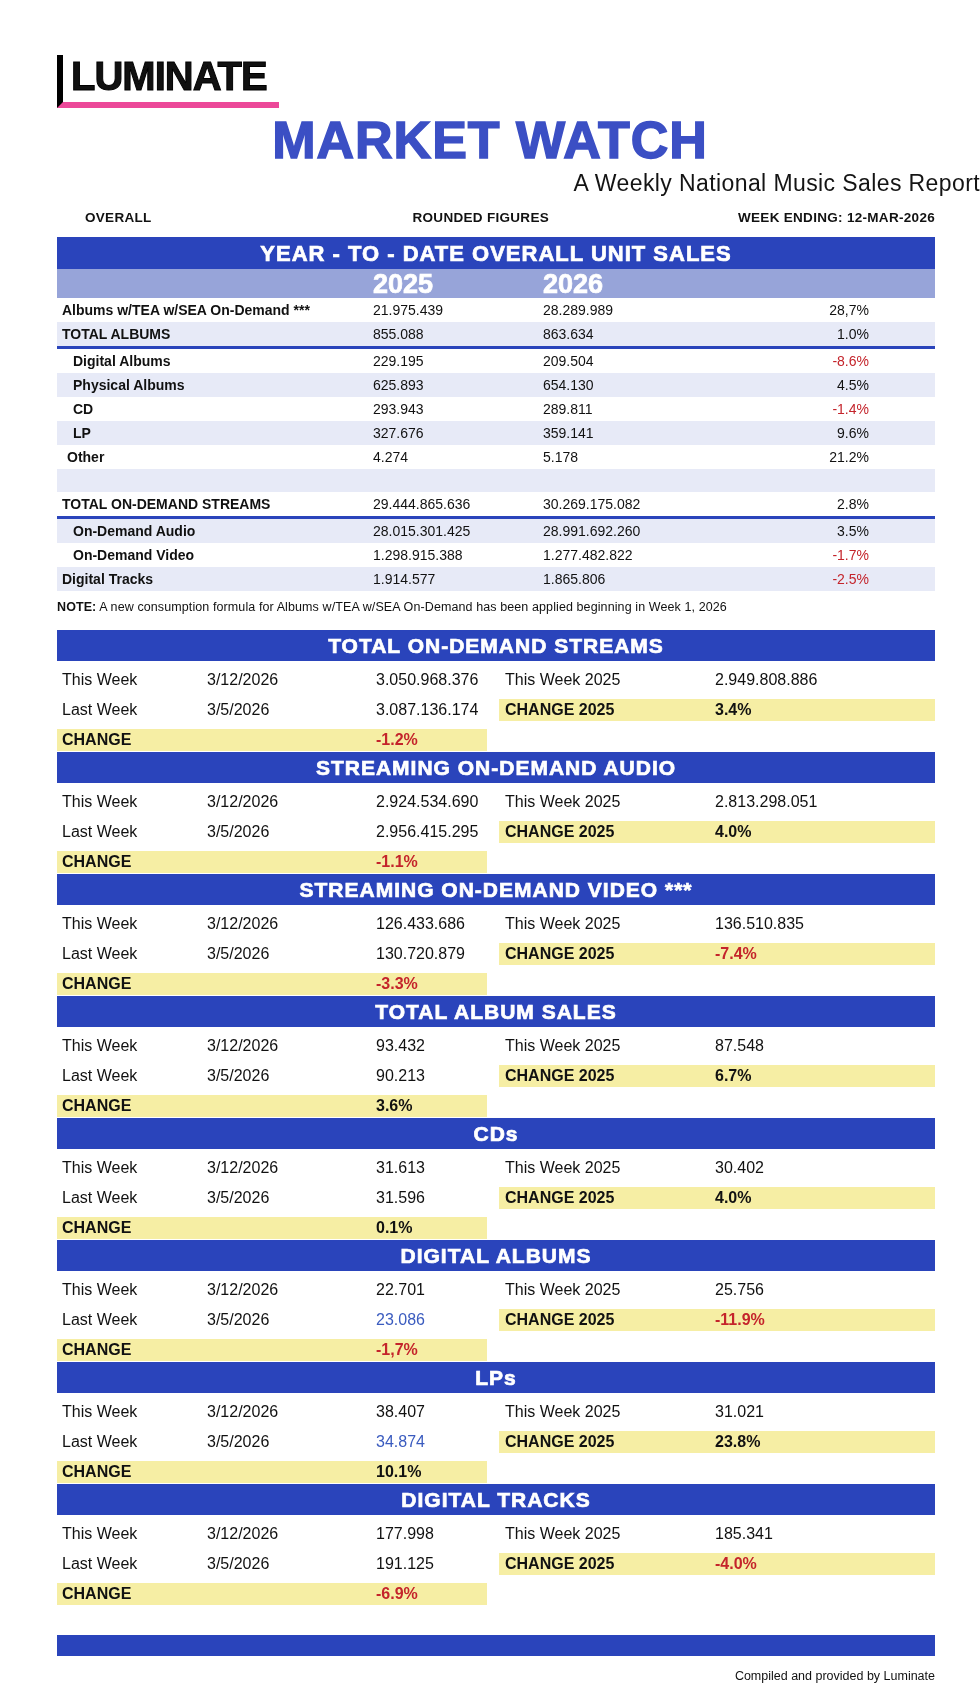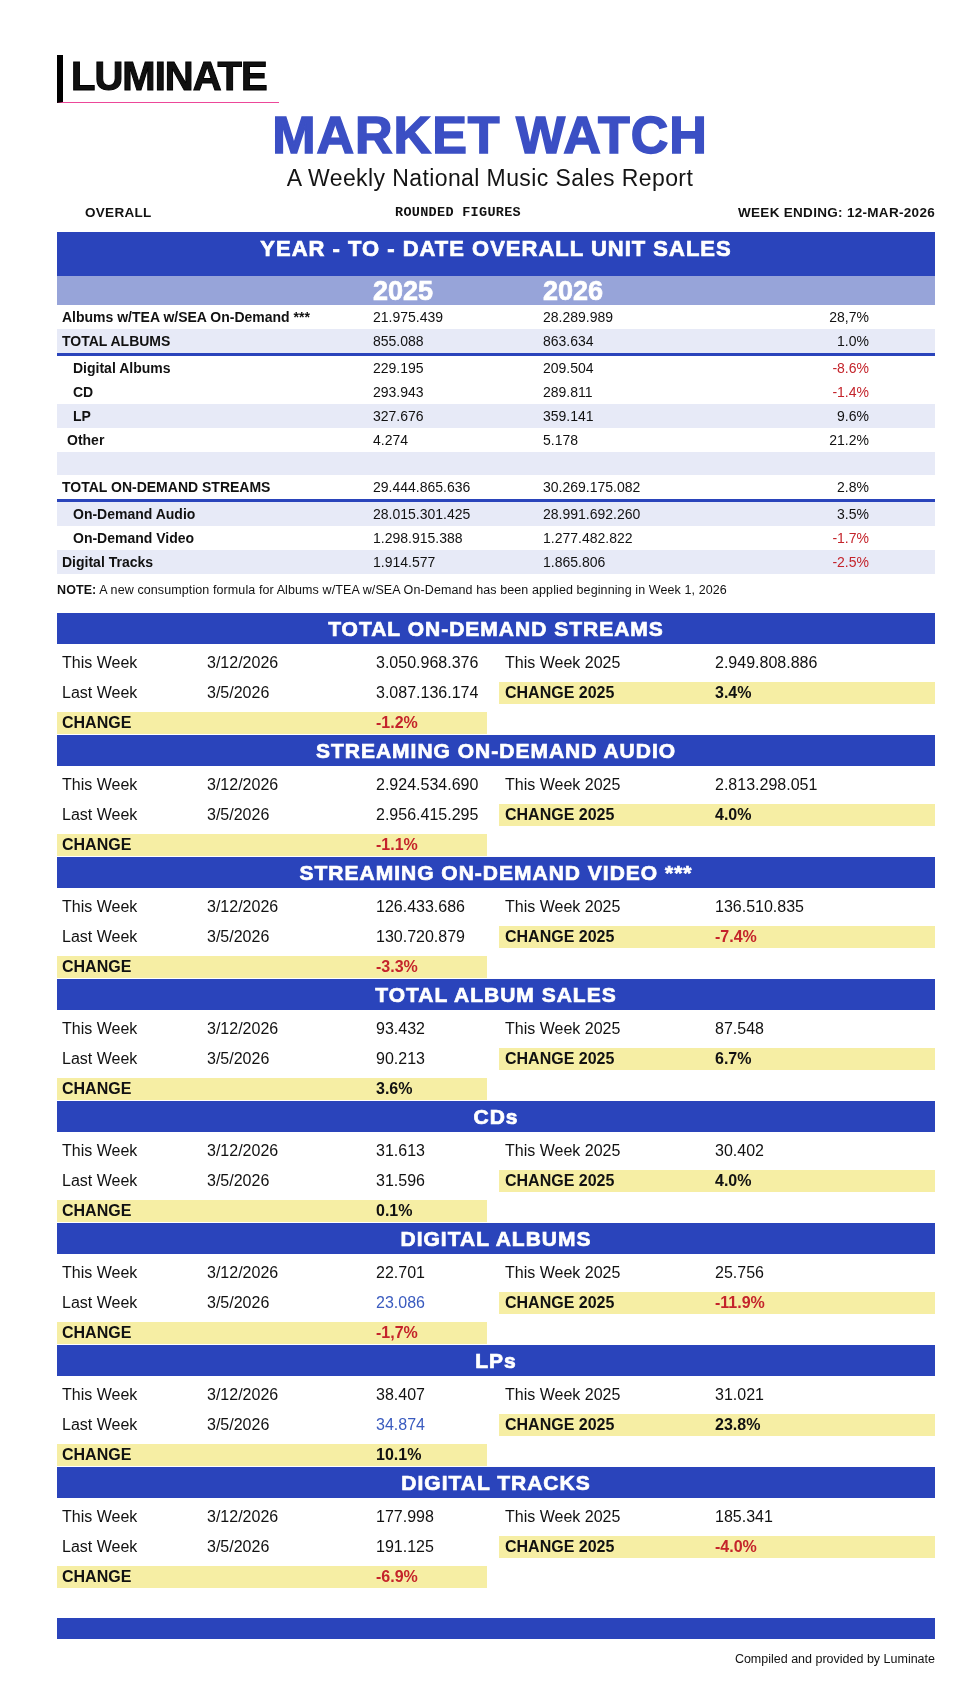--- a/index.html
+++ b/index.html
@@ -1,35 +1,35 @@
 <!DOCTYPE html>
 <html><head>
 <meta charset="utf-8">
 <style>
   html,body { margin:0; padding:0; background:#ffffff; }
   body { font-family:"Liberation Sans", sans-serif; color:#111; }
   .page { width:980px; height:1693px; background:#fff; overflow:hidden; position:relative; }
   .content { margin-left:57px; width:878px; }
 
   
-  .logo { display:inline-block; margin:55px 0 0 57px; border-left:6px solid #000; border-bottom:1px solid #ec4899; padding:0 12px 5px 8px; }
+  .logo { display:inline-block; margin:55px 0 0 57px; border-left:6px solid #000; border-bottom:6px solid #ec4899; padding:0 12px 5px 8px; }
   .logo-text { font-size:40px; font-weight:bold; letter-spacing:-1px; line-height:1.05; -webkit-text-stroke:1px #000; }
 
   
   .title { text-align:center; color:#3b4fc4; font-size:52px; font-weight:bold; letter-spacing:1px; line-height:1.0; margin-top:6px; -webkit-text-stroke:1.5px #3b4fc4; }
-  .subtitle { text-align:center; font-size:23px; margin-top:4px; letter-spacing:0.4px; color:#141414; }
+  .subtitle { text-align:right; font-size:23px; margin-top:4px; letter-spacing:0.4px; color:#141414; }
 
   
   .meta { position:relative; height:17px; margin-top:13px; font-weight:bold; font-size:13.5px; letter-spacing:0.3px; }
   .meta-left { position:absolute; left:28px; }
-  .meta-center { position:absolute; left:291px; width:220px; text-align:center;font-family:Liberation Mono, monospace; }
+  .meta-center { position:absolute; left:272px; width:220px; text-align:right; }
   .meta-right { position:absolute; right:0; }
 
   
-  .banner { background:#2a44bb; color:#fff; text-align:center; font-weight:bold; font-size:22px; height:44px; line-height:33px; letter-spacing:1px; margin-top:10px; -webkit-text-stroke:0.7px #fff; }
+  .banner { background:#2a44bb; color:#fff; text-align:center; font-weight:bold; font-size:22px; height:32px; line-height:33px; letter-spacing:1px; margin-top:10px; -webkit-text-stroke:0.7px #fff; }
 
   
   .yearhdr { background:#97a4d9; height:29px; display:grid; grid-template-columns:316px 170px 1fr; color:#fff; font-weight:bold; font-size:27px; line-height:30px; -webkit-text-stroke:0.7px #fff; }
   .yrow { display:grid; grid-template-columns:316px 170px 230px 1fr; height:24px; line-height:24px; font-size:14px; }
   .yrow.spacer { height:23px; }
   .yl { padding-left:5px; font-weight:bold; white-space:nowrap; }
   .yl.ind { padding-left:16px; }
   .yl.ind-sm { padding-left:10px; }
   .yp { text-align:right; padding-right:66px; font-weight:normal; }
   .stripe { background:#e7eaf7; }
@@ -98,20 +98,26 @@
         <span class="yv">855.088</span>
         <span class="yv">863.634</span>
         <span class="yp">1.0%</span>
       </div>
       <div class="yrow">
         <span class="yl ind">Digital Albums</span>
         <span class="yv">229.195</span>
         <span class="yv">209.504</span>
         <span class="yp neg">-8.6%</span>
       </div>
+      <div class="yrow stripe">
+        <span class="yl ind">Physical Albums</span>
+        <span class="yv">625.893</span>
+        <span class="yv">654.130</span>
+        <span class="yp">4.5%</span>
+      </div>
       <div class="yrow">
         <span class="yl ind">CD</span>
         <span class="yv">293.943</span>
         <span class="yv">289.811</span>
         <span class="yp neg">-1.4%</span>
       </div>
       <div class="yrow stripe">
         <span class="yl ind">LP</span>
         <span class="yv">327.676</span>
         <span class="yv">359.141</span>

